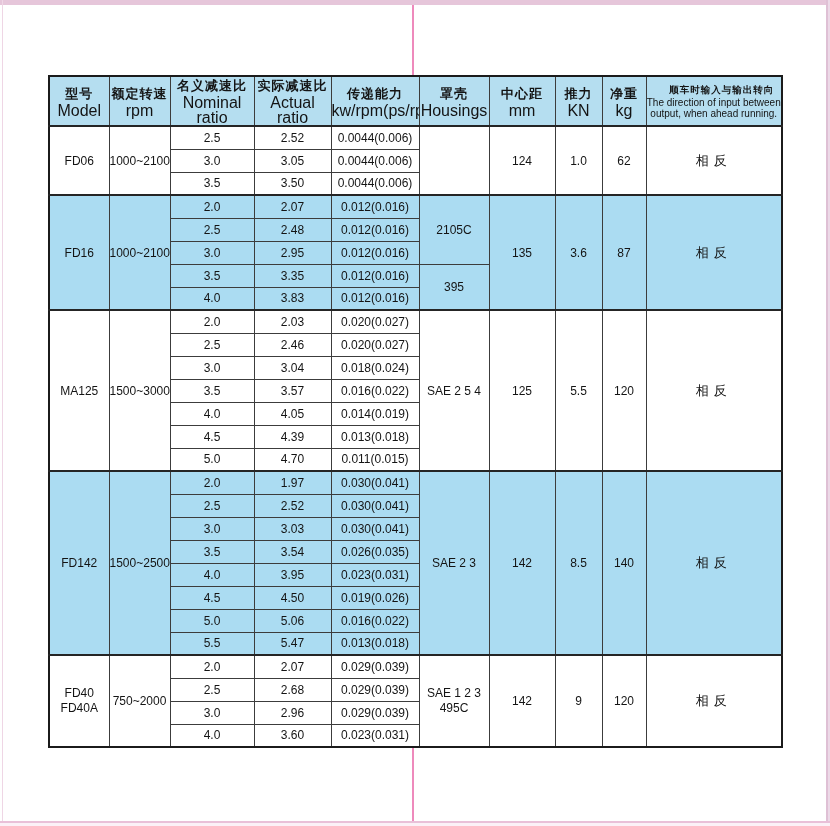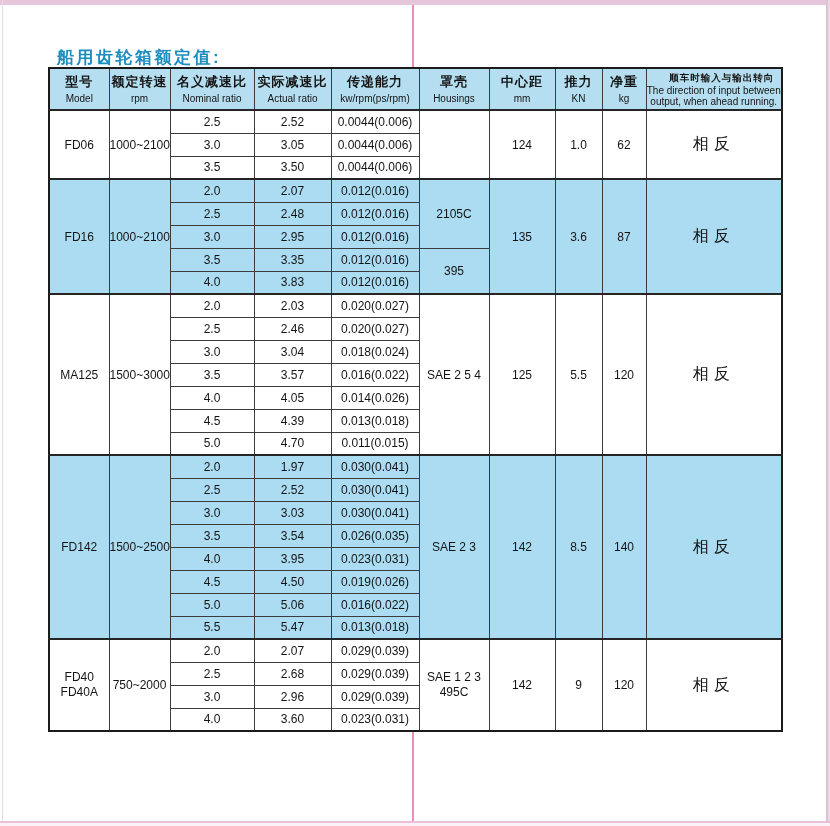--- a/index.html
+++ b/index.html
@@ -16,54 +16,53 @@
   .edge-bottom { position:absolute; left:0; top:821px; width:830px; height:2px; background:#e9c0d8; }
   .bottom-strip{ position:absolute; left:0; top:823px; width:830px; height:3px; background:#fbf1f7; }
   .fold-line   { position:absolute; left:412px; top:0; width:2px; height:826px; background:#ee8abc; }
 
   .title {
     position:absolute; left:57px; top:46px; font-size:17px; font-weight:bold;
     color:#1d8cbe; letter-spacing:2.5px; white-space:nowrap;
   }
 
   table.spec {
-    position:absolute; left:48px; top:67px; width:733px;
+    position:absolute; left:48px; top:75px; width:733px;
     border-collapse:collapse; table-layout:fixed;
     border:2px solid #1b1b1b; background:#fca5a5;
   }
   .spec th, .spec td {
     border:1px solid #3c3c3c; text-align:center; vertical-align:middle;
     padding:0; overflow:hidden;
   }
   .spec thead th { background:#b5def0; height:42px; font-weight:normal; border-bottom:2px solid #252525; }
   .spec tbody td { height:23px; font-size:12px; background:#ffffff; }
   .spec tbody tr.hl td { background:#abdcf2; }
   .spec tbody tr.sec-start td { border-top:2px solid #252525; }
 
   .zh { display:block; font-size:13px; letter-spacing:1px; line-height:18px; font-weight:bold; font-family:"Liberation Serif","DejaVu Serif",serif; }
-  .en { display:block; font-size:10px; line-height:15px; }
+  .en { display:block; font-size:16px; line-height:15px; }
   .dir-zh { display:block; font-size:9.5px; font-weight:bold; letter-spacing:1px; line-height:13px; font-family:"Liberation Serif","DejaVu Serif",serif;margin-left:16px; }
   .dir-en { display:block; font-size:10px; line-height:11px; }
 
-  .spec td.dir { font-size:16px; letter-spacing:5px; font-family:"Liberation Serif","DejaVu Serif",serif; }
+  .spec td.dir { font-size:13px; letter-spacing:5px; font-family:"Liberation Serif","DejaVu Serif",serif; }
   .cell-line { display:block; line-height:15px; }
 </style>
 </head>
 <body>
 
 <div class="page">
   <div class="fold-line"></div>
   <div class="edge-top"></div>
   <div class="edge-left"></div>
   <div class="edge-right"></div>
   <div class="edge-right-line"></div>
   <div class="edge-bottom"></div>
   <div class="bottom-strip"></div>
 
-  <div class="title">船用齿轮箱额定值:</div>
 
   <table class="spec">
     <colgroup>
       <col style="width:60px">
         <col style="width:61px">
         <col style="width:84px">
       <col style="width:77px">
         <col style="width:88px">
         <col style="width:70px">
       <col style="width:66px">
@@ -195,21 +194,21 @@
           <td>0.018(0.024)</td>
         </tr>
         <tr>
           <td>3.5</td>
           <td>3.57</td>
           <td>0.016(0.022)</td>
         </tr>
         <tr>
           <td>4.0</td>
           <td>4.05</td>
-          <td>0.014(0.026)</td>
+          <td>0.014(0.019)</td>
         </tr>
         <tr>
           <td>4.5</td>
           <td>4.39</td>
           <td>0.013(0.018)</td>
         </tr>
         <tr>
           <td>5.0</td>
           <td>4.70</td>
           <td>0.011(0.015)</td>

